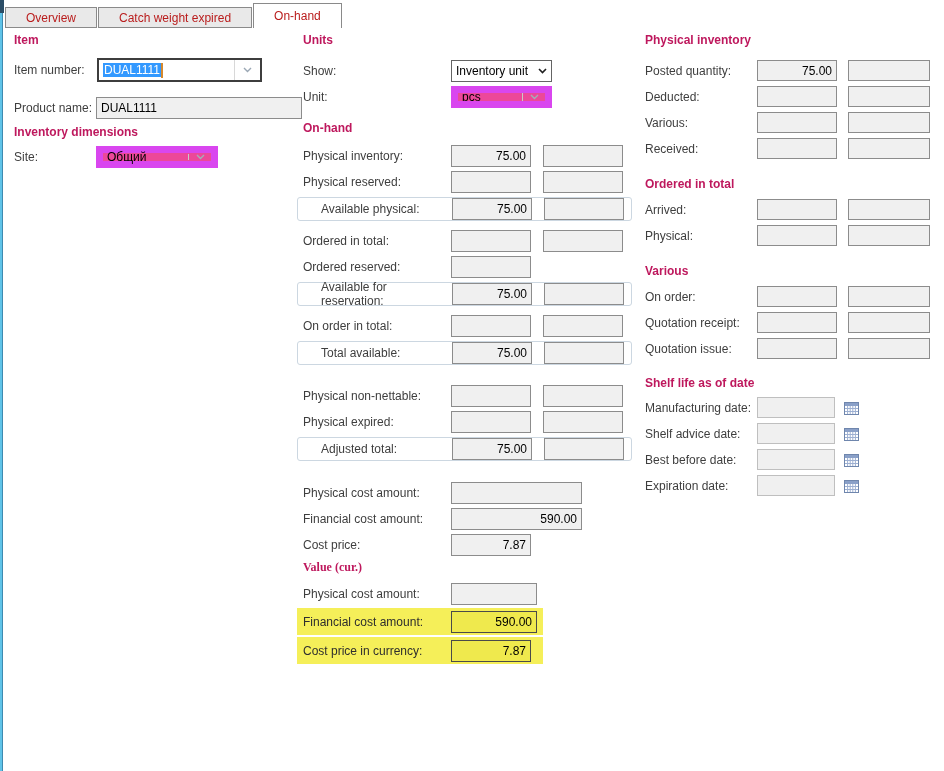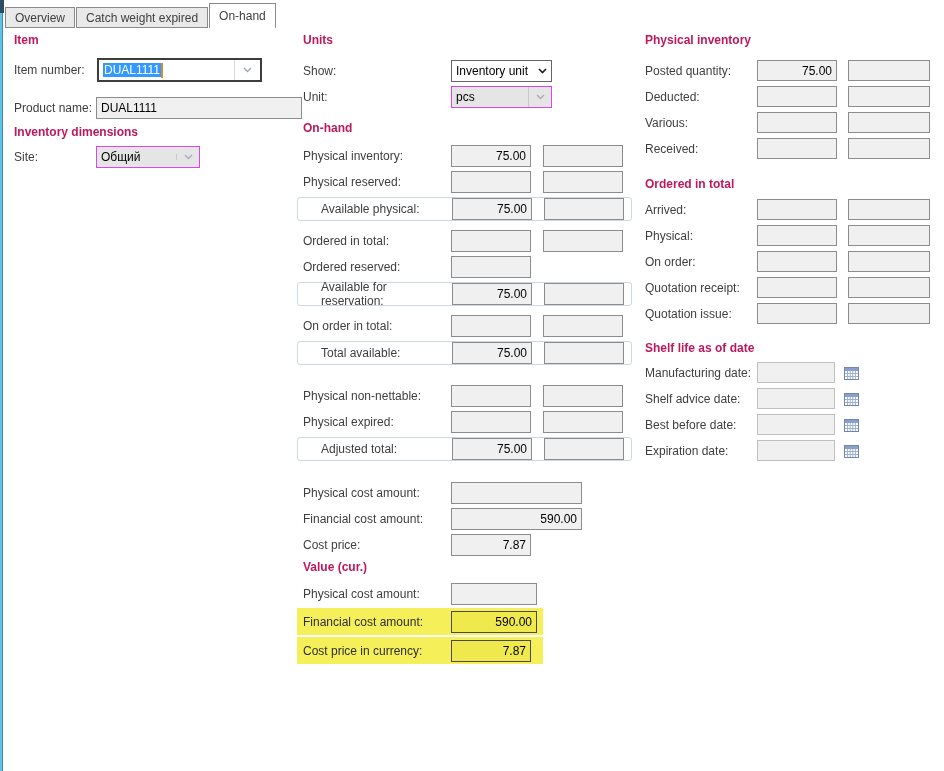--- a/index.html
+++ b/index.html
@@ -9,22 +9,22 @@
     background:#ffffff; font-family:"Liberation Sans", sans-serif;
     font-size:12px; color:#3e3e3e;
   }
   
   .edge-strip { position:absolute; left:0; top:0; width:3px; height:771px;
     background:#5fc3e8; border-right:1px solid #3e8ab0; }
   .edge-top-block { position:absolute; left:0; top:0; width:4px; height:13px; background:#2b4d66; }
 
   
   .tabs { position:absolute; left:5px; top:3px; display:flex; align-items:flex-end; }
-  .tab { background:#e9e9e9; border:1px solid #8a8a8a; height:21px; padding:0 9px;
-    display:flex; align-items:center; color:#404040; margin-right:1px; cursor:default;text-align:center; }
+  .tab { background:#e9e9e9; border:1px solid #8a8a8a; height:21px; padding:0 20px;
+    display:flex; align-items:center; color:#b91c1c; margin-right:1px; cursor:default;text-align:center; }
   .tab.active { background:#ffffff; height:25px; border-bottom:none; padding-bottom:1px; }
 
   .col { position:absolute; top:33px; }
   .col-left  { left:14px;  width:290px; }
   .col-mid   { left:303px; width:340px; }
   .col-right { left:645px; width:292px; }
 
   .hdr { font-weight:bold; color:#be185d; height:14px; line-height:14px; margin-bottom:13px; }
 
   .row { display:flex; align-items:center; height:22px; margin-bottom:4px; }
@@ -35,47 +35,47 @@
 
   .field { flex:none; width:80px; height:22px; background:#f0f0f0; border:1px solid #8c8c8c;
     display:flex; align-items:center; justify-content:flex-end; padding:0 4px; color:#000; }
   .field.text { justify-content:flex-start; }
   .f2 { margin-left:12px; }
   .w131 { width:131px; }
   .w86 { width:86px; }
   .w206 { width:206px; }
 
   
-  .combo { flex:none; display:flex; height:22px; background:#e5e5e5; border:1px solid #d946ef; }
+  .combo { flex:none; display:flex; height:22px; background:#ec4899; border:7px solid #d946ef; }
   .combo-text { flex:1; display:flex; align-items:center; padding:0 4px; color:#000; overflow:hidden; }
   .combo-btn { flex:none; width:23px; border-left:1px solid #c9c9c9; display:flex;
     align-items:center; justify-content:center; color:#a3aeb9; background:transparent; }
   .combo.w101 { width:101px; }
-  .combo.w104 { width:104px;align-items:center; }
+  .combo.w104 { width:122px;align-items:center; }
 
   .combo.focus { width:165px; height:24px; border:2px solid #3d3d3d; background:#ffffff; }
   .combo.focus .combo-btn { width:26px; border-left:1px solid #d8d8d8; color:#9aa7b4; }
   .selection { background:#3399ff; color:#ffffff; padding:0 1px; }
   .caret { width:2px; height:15px; background:#d6892d; margin-left:0px; }
 
   .combo.disabled { border-color:#b5b5b5; }
   .combo.disabled .combo-btn { border-left-color:#cfd4d9; color:#c3cdd8; }
 
   .select { flex:none; width:101px; height:22px; background:#ffffff; border:1px solid #646464;
     display:flex; align-items:center; padding:0 4px; color:#000; }
   .select .sel-text { flex:1; }
   .select .chev { color:#1f1f1f; }
 
   
   .groupbox { width:335px; margin:4px 0 9px -6px; border:1px solid #ccd7e1; border-radius:3px;
     padding:0 0; }
   .groupbox .row { margin:0 0 0 6px; }
   .groupbox .lbl { width:148px; padding-left:17px; }
   .hdr-mt { margin-top:13px; margin-bottom:10px; }
-  .hdr-vc { margin-top:0; margin-bottom:9px; }
+  .hdr-vc { margin-top:0; margin-bottom:9px;font-family:Liberation Serif, serif; }
   .col-right .hdr-s { margin-top:18px; margin-bottom:8px; }
 
   
   .hl { display:flex; align-items:center; background:#f5ef59; width:246px;
     margin-left:-6px; padding:3px 6px; height:27px; margin-bottom:2px; }
   .hl .lbl { width:148px; color:#2e2e2e; }
   .hl .field { background:#efe94d; border-color:#4a4a4a; }
 
   
   .col-right .row { height:21px; margin-bottom:5px; }
@@ -302,20 +302,21 @@
     <span class="lbl">Arrived:</span>
     <div class="field"></div>
     <div class="field f2"></div>
   </div>
   <div class="row">
     <span class="lbl">Physical:</span>
     <div class="field"></div>
     <div class="field f2"></div>
   </div>
 
+  <div class="hdr hdr-s">Various</div>
 
   <div class="row">
     <span class="lbl">On order:</span>
     <div class="field"></div>
     <div class="field f2"></div>
   </div>
   <div class="row">
     <span class="lbl">Quotation receipt:</span>
     <div class="field"></div>
     <div class="field f2"></div>

